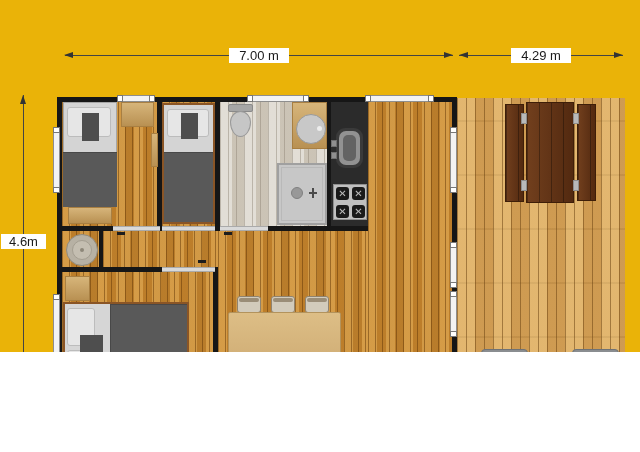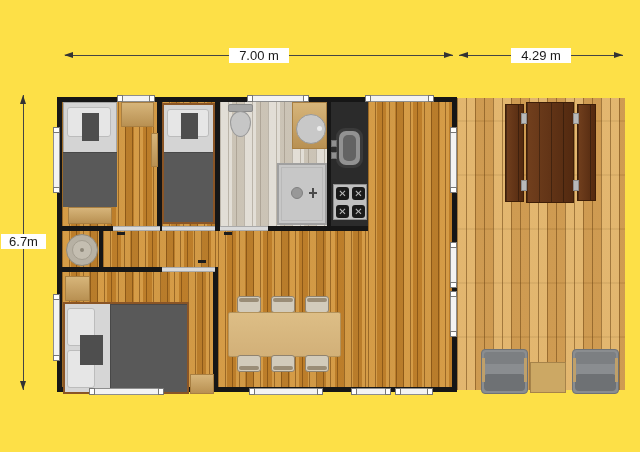--- a/index.html
+++ b/index.html
@@ -1,16 +1,16 @@
 <!DOCTYPE html>
 <html><head>
 <meta charset="utf-8">
 <style>
   html,body{margin:0;padding:0;background:#ffffff;}
-  #canvas{position:relative;width:640px;height:452px;background:#fde047;overflow:hidden;
+  #canvas{position:relative;width:640px;height:352px;background:#eab308;overflow:hidden;
           font-family:"Liberation Sans", sans-serif;}
   #canvas *{position:absolute;box-sizing:border-box;}
 
   
   .wood{
     background-color:#c98b33;
     background-image:
       repeating-linear-gradient(90deg, rgba(97,54,6,.5) 0 1px, rgba(0,0,0,0) 1px 7px),
       repeating-linear-gradient(90deg, rgba(255,214,140,.22) 0 9px, rgba(150,85,15,.25) 9px 18px,
                                 rgba(255,228,165,.16) 18px 27px, rgba(120,65,10,.2) 27px 36px);
@@ -213,15 +213,15 @@
   <div class="dimlabel" style="left:229px;top:48px;width:60px;">7.00 m</div>
 
   <div class="dimline" style="left:459px;top:55px;width:164px;height:1px;"></div>
   <div class="arr" style="left:459px;top:52px;border-width:3.5px 9px 3.5px 0;border-right-color:#333;"></div>
   <div class="arr" style="left:614px;top:52px;border-width:3.5px 0 3.5px 9px;border-left-color:#333;"></div>
   <div class="dimlabel" style="left:511px;top:48px;width:60px;">4.29 m</div>
 
   <div class="dimline" style="left:23px;top:95px;width:1px;height:295px;"></div>
   <div class="arr" style="left:20px;top:95px;border-width:0 3.5px 9px 3.5px;border-bottom-color:#333;"></div>
   <div class="arr" style="left:20px;top:381px;border-width:9px 3.5px 0 3.5px;border-top-color:#333;"></div>
-  <div class="dimlabel" style="left:1px;top:234px;width:45px;">6.7m</div>
+  <div class="dimlabel" style="left:1px;top:234px;width:45px;">4.6m</div>
 
 </div>
 
 </body></html>

